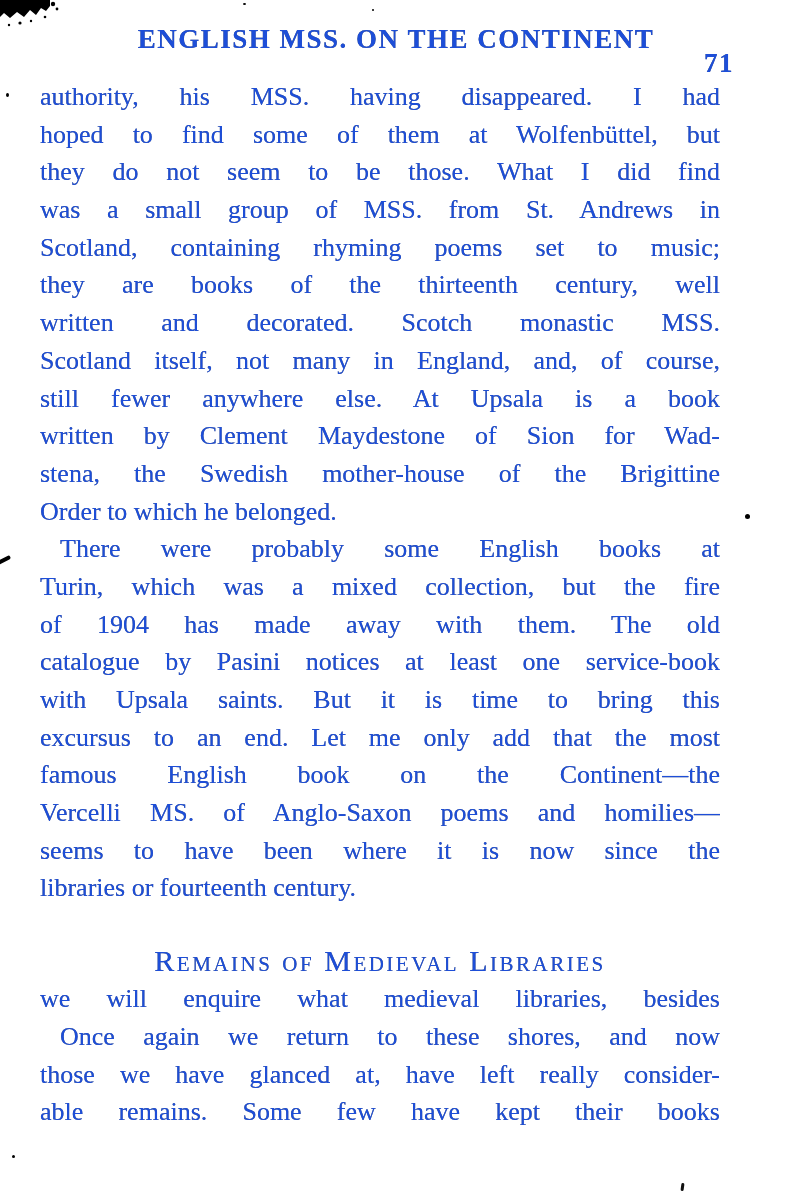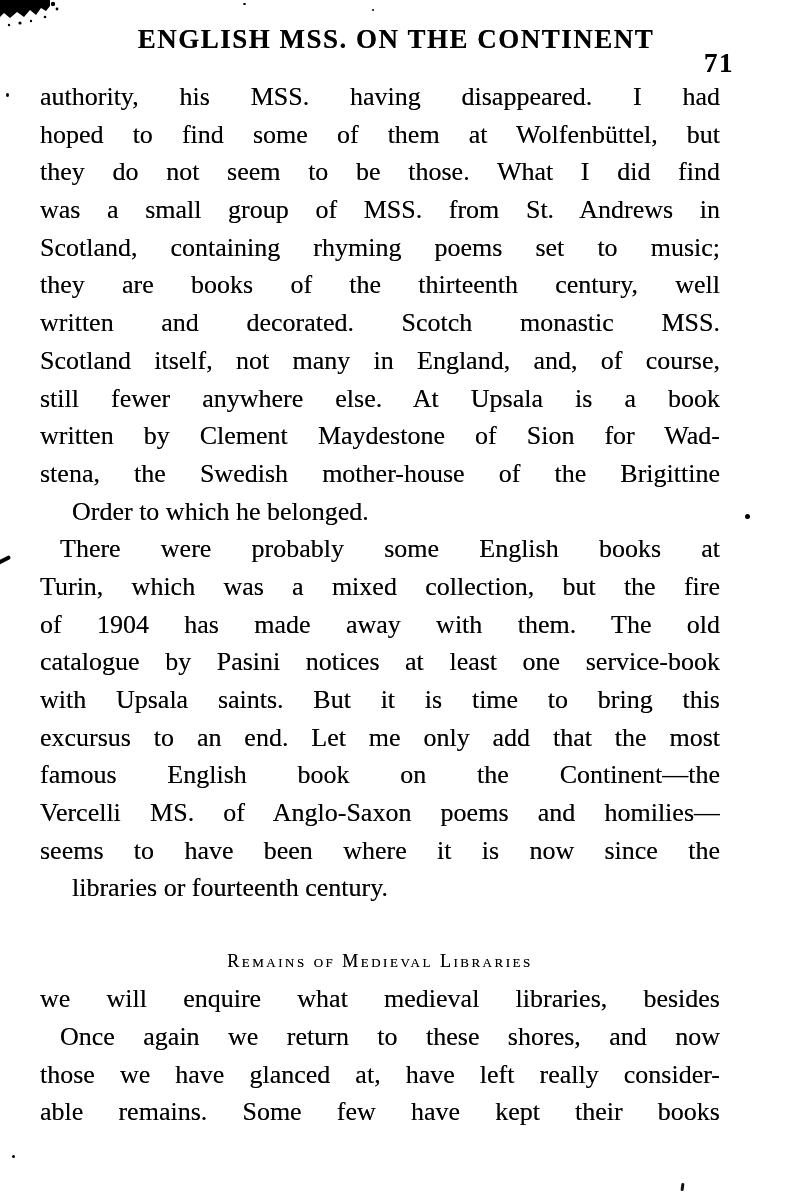--- a/index.html
+++ b/index.html
@@ -7,21 +7,21 @@
     padding: 0;
     background: #ffffff;
   }
   .page {
     position: relative;
     width: 786px;
     height: 1200px;
     background: #ffffff;
     overflow: hidden;
     font-family: "Liberation Serif", "DejaVu Serif", serif;
-    color: #000000;
+    color: #1d4ed8;
   }
   
   .running-head {
     position: absolute;
     top: 22px;
     left: 56px;
     width: 680px;
     height: 34px;
     font-size: 27px;
     line-height: 34px;
@@ -49,29 +49,29 @@
     text-shadow: 0 0 0.6px rgba(0,0,0,0.55);
   }
   .line {
     height: 37.7px;
     line-height: 37.7px;
     text-align: justify;
     text-align-last: justify;
     overflow: hidden;
     white-space: normal;
   }
-  .line.lastline { text-align-last: left; margin-left: 32px; }
+  .line.lastline { text-align-last: left; }
   .line.indent   { text-indent: 20px; }
   .section-heading {
     height: 38px;
     line-height: 38px;
     margin-top: 35px;
     text-align: center;
     font-variant: small-caps;
-    font-size: 18px;
+    font-size: 30px;
     letter-spacing: 2.5px;
     text-shadow: 0 0 0.6px rgba(0,0,0,0.6);
   }
   
   .artifact { position: absolute; }
   .ink-smudge { left: 0; top: 0; }
   .margin-tick {
     left: -3px; top: 558px;
     width: 14px; height: 4px;
     background: #000;

